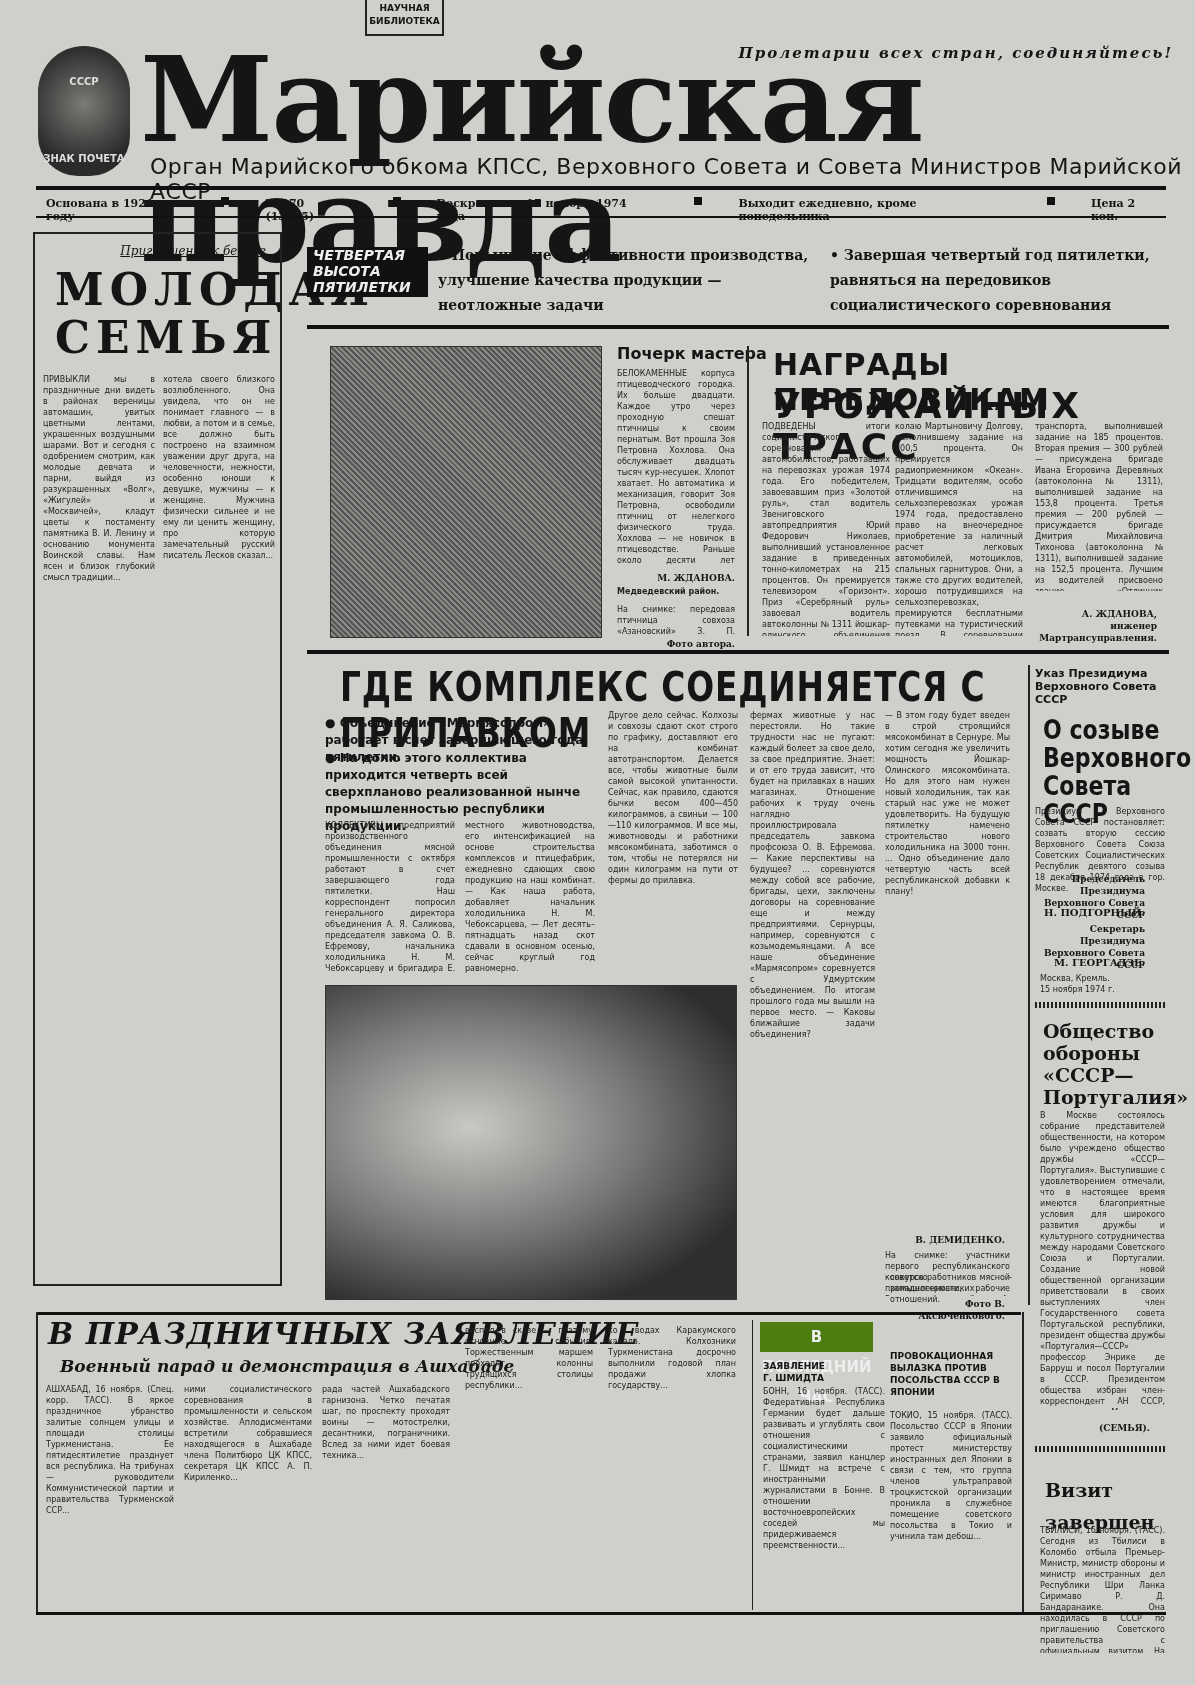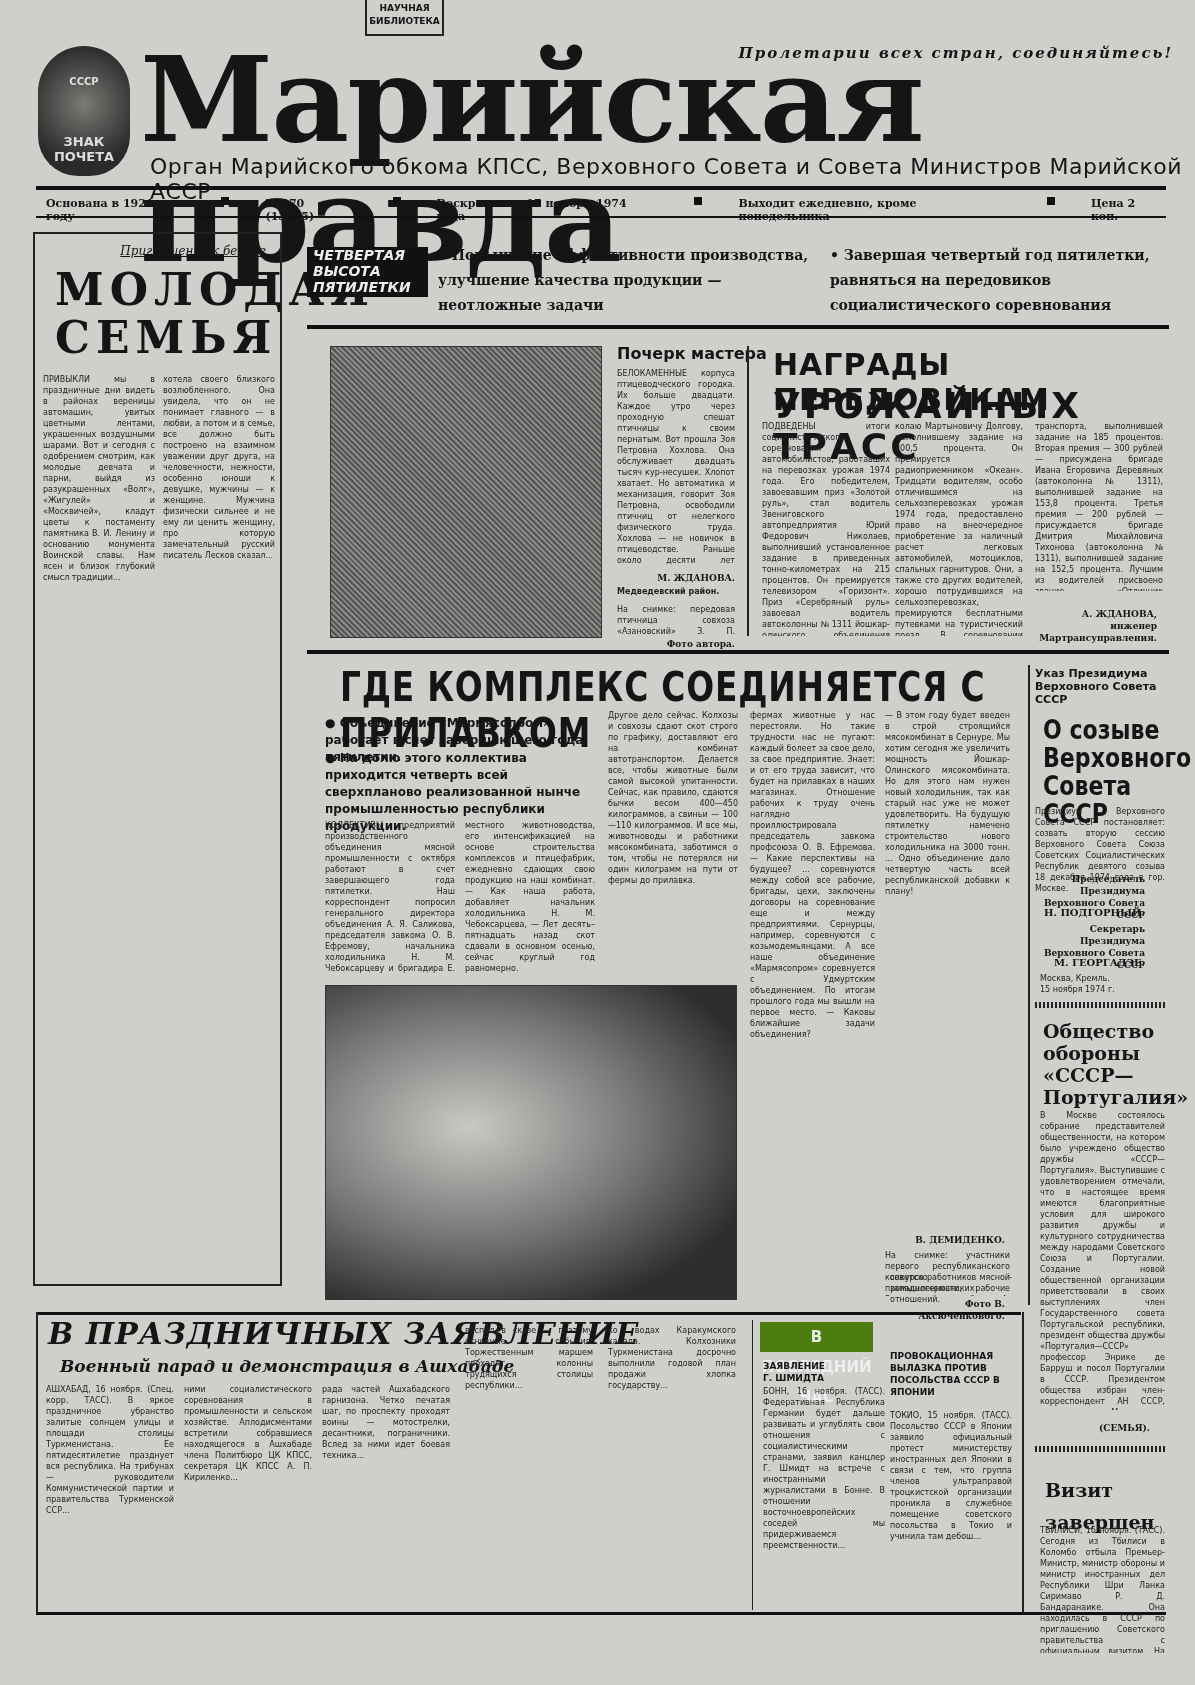--- a/index.html
+++ b/index.html
@@ -42,21 +42,21 @@
 </head>
 <body>
 
 <div class="abs stamp">
   <div>НАУЧНАЯ</div>
   <div>БИБЛИОТЕКА</div>
 </div>
 <div class="abs motto">Пролетарии всех стран, соединяйтесь!</div>
 <div class="abs emblem">
   <span style="top:30px">СССР</span>
-  <span style="bottom:12px;font-size:13px">ЗНАК ПОЧЕТА</span>
+  <span style="bottom:12px;font-size:10px">ЗНАК ПОЧЕТА</span>
 </div>
 <div class="abs masthead">Марийская правда</div>
 <div class="abs organ">Орган Марийского обкома КПСС, Верховного Совета и Совета Министров Марийской АССР</div>
 <div class="abs rule" style="left:36px;top:186px;width:1130px;height:4px"></div>
 <div class="abs infobar">
   <span>Основана в 1921 году</span>
   <span class="sq"></span>
   <span>№ 270 (13545)</span>
   <span class="sq"></span>
   <span>Воскресенье, 17 ноября 1974 года</span>

